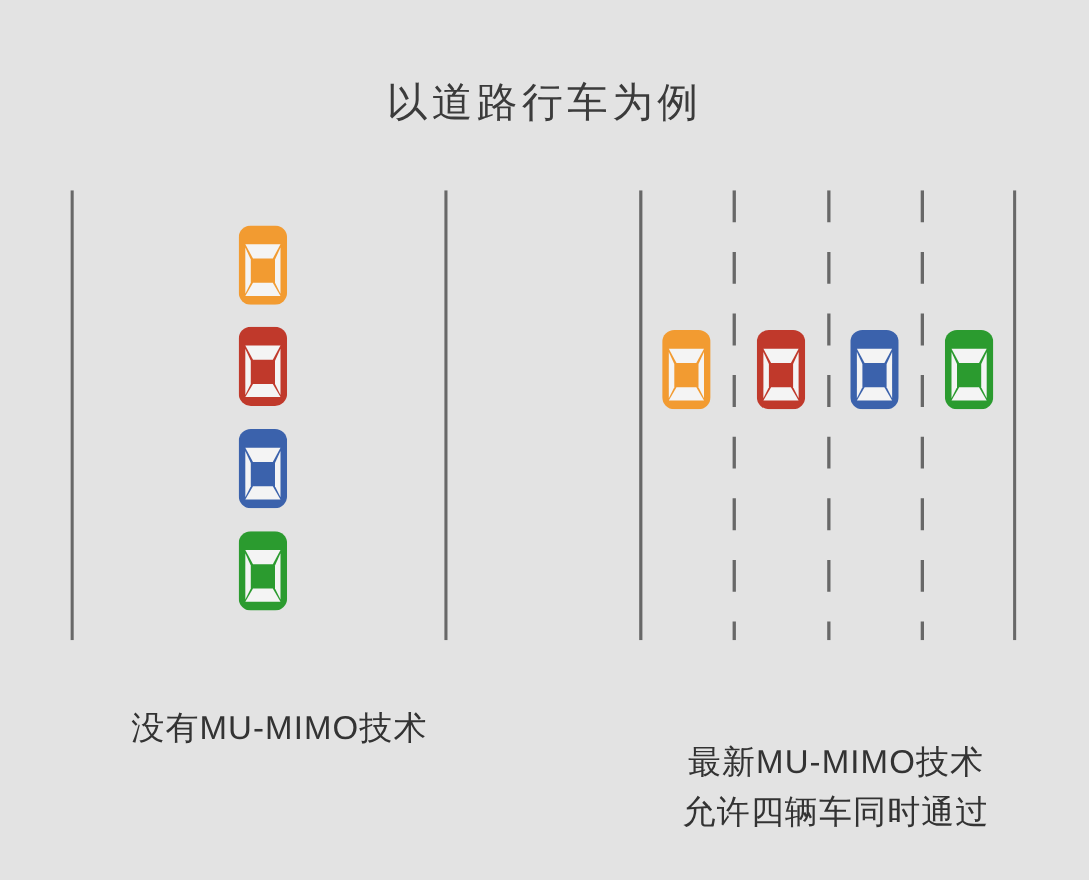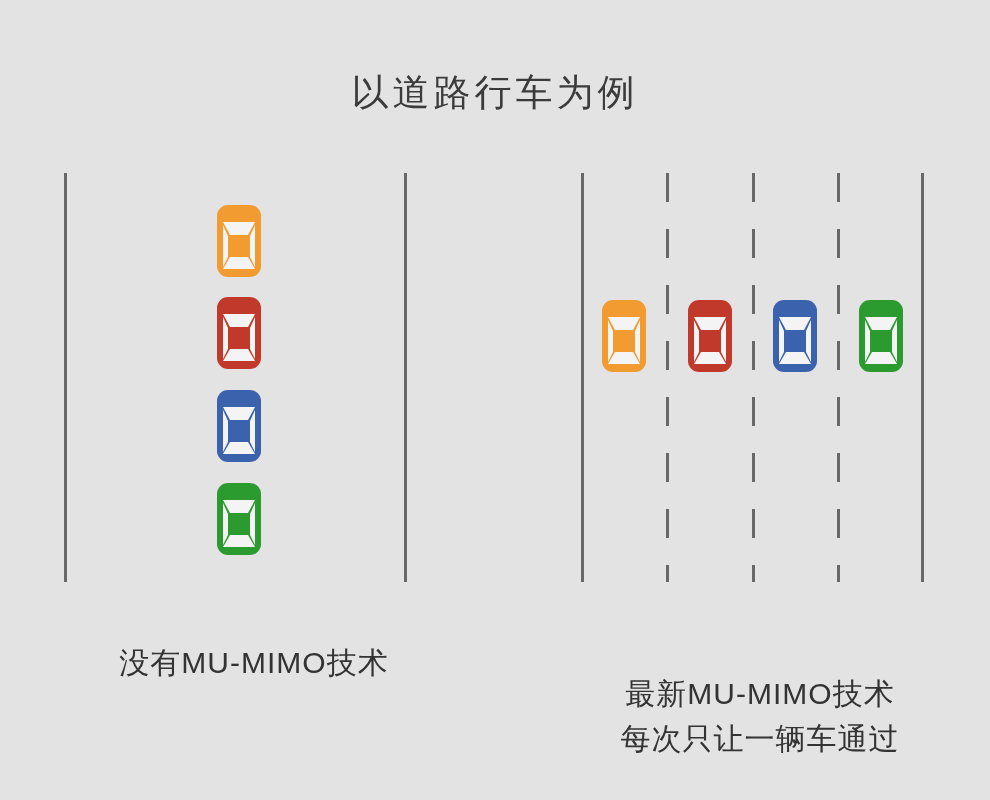--- a/index.html
+++ b/index.html
@@ -134,16 +134,16 @@
     <polygon class="win" points="6,20 11,31 11,52 6,62"></polygon>
     <polygon class="win" points="38,20 33,31 33,52 38,62"></polygon>
     <polygon class="win" points="13,52 31,52 38,64 6,64"></polygon>
   </svg>
 
   <div class="caption caption-left">
     <div>没有MU-MIMO技术</div>
   </div>
   <div class="caption caption-right">
     <div>最新MU-MIMO技术</div>
-    <div>每次只让一辆车通过</div>
+    <div>允许四辆车同时通过</div>
   </div>
 
 </div>
 
 </body></html>

